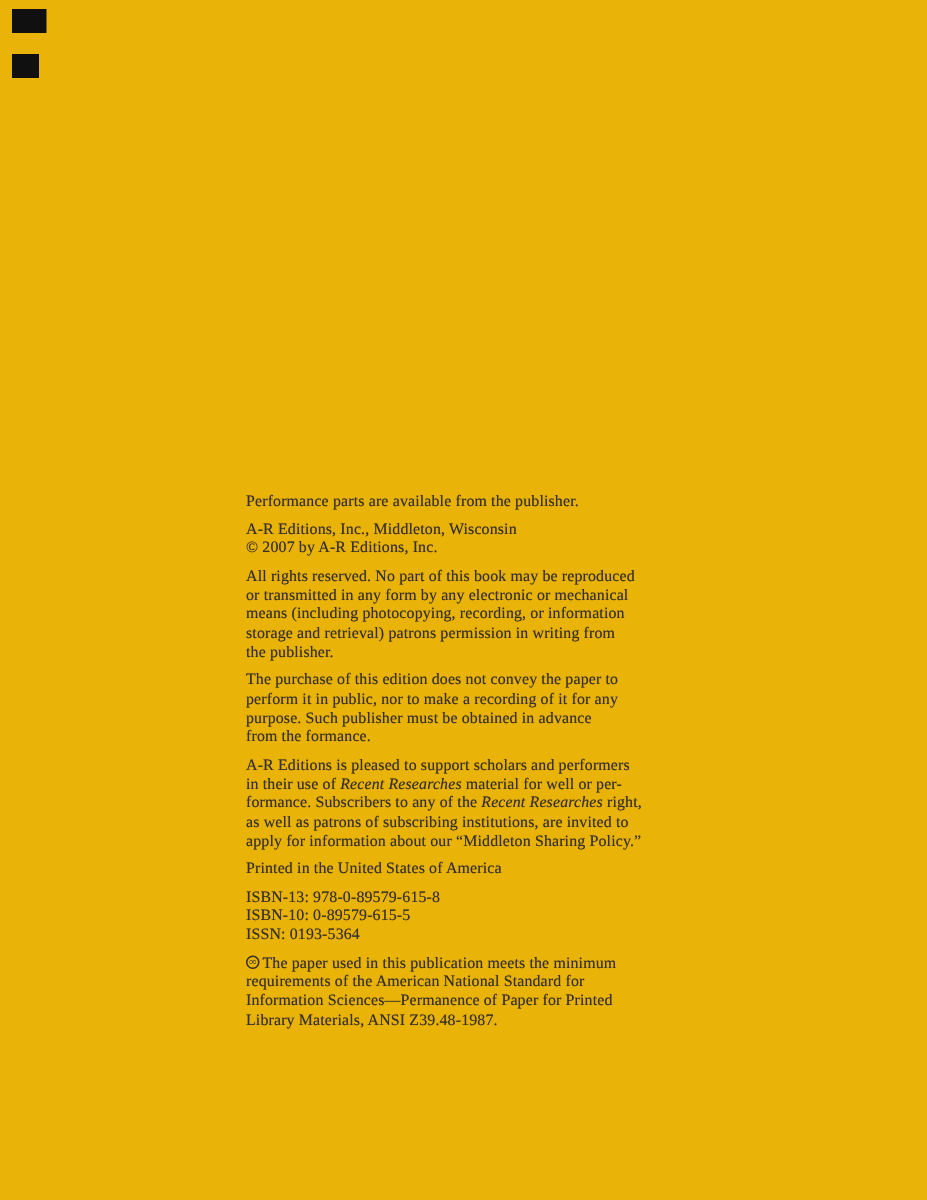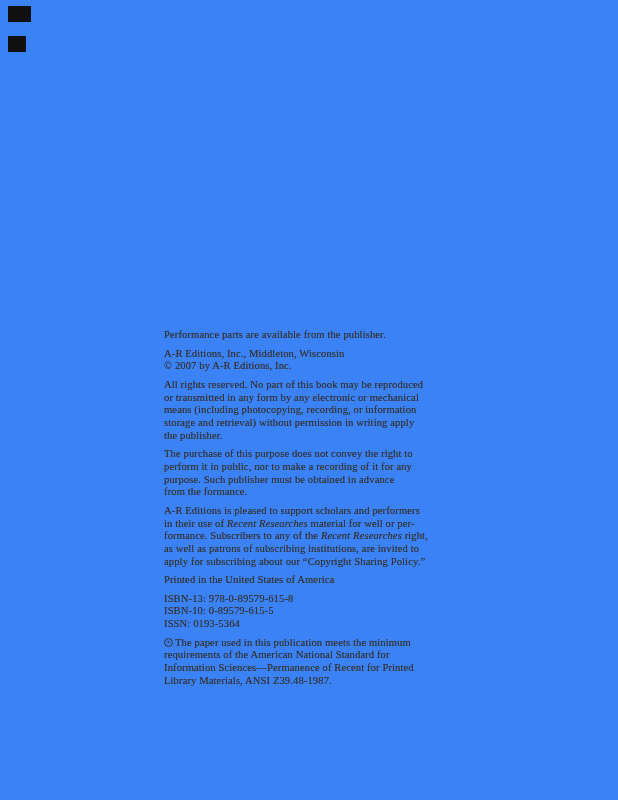--- a/index.html
+++ b/index.html
@@ -4,21 +4,21 @@
 <style>
   html, body {
     margin: 0;
     padding: 0;
     background: #ffffff;
   }
   .page {
     position: relative;
     width: 618px;
     height: 800px;
-    background: #3b82f6;
+    background: #eab308;
     overflow: hidden;
     font-family: "Liberation Serif", serif;
   }
   .scan-marks { position: absolute; left: 0; top: 0; }
   .scan-mark { position: absolute; }
   .textblock {
     position: absolute;
     left: 164px;
     top: 329px;
     width: 300px;
@@ -62,44 +62,44 @@
         <div class="line"><span>Performance parts are available from the publisher.</span></div>
       </div>
       <div class="para">
         <div class="line"><span>A-R Editions, Inc., Middleton, Wisconsin</span></div>
         <div class="line"><span>© 2007 by A-R Editions, Inc.</span></div>
       </div>
       <div class="para">
         <div class="line"><span>All rights reserved. No part of this book may be reproduced</span></div>
         <div class="line"><span>or transmitted in any form by any electronic or mechanical</span></div>
         <div class="line"><span>means (including photocopying, recording, or information</span></div>
-        <div class="line"><span>storage and retrieval) without permission in writing apply</span></div>
+        <div class="line"><span>storage and retrieval) patrons permission in writing from</span></div>
         <div class="line"><span>the publisher.</span></div>
       </div>
       <div class="para">
-        <div class="line"><span>The purchase of this purpose does not convey the right to</span></div>
+        <div class="line"><span>The purchase of this edition does not convey the paper to</span></div>
         <div class="line"><span>perform it in public, nor to make a recording of it for any</span></div>
         <div class="line"><span>purpose. Such publisher must be obtained in advance</span></div>
         <div class="line"><span>from the formance.</span></div>
       </div>
       <div class="para">
         <div class="line"><span>A-R Editions is pleased to support scholars and performers</span></div>
         <div class="line"><span>in their use of </span><em>Recent Researches</em><span> material for well or per-</span></div>
         <div class="line"><span>formance. Subscribers to any of the </span><em>Recent Researches</em><span> right,</span></div>
         <div class="line"><span>as well as patrons of subscribing institutions, are invited to</span></div>
-        <div class="line"><span>apply for subscribing about our “Copyright Sharing Policy.”</span></div>
+        <div class="line"><span>apply for information about our “Middleton Sharing Policy.”</span></div>
       </div>
       <div class="para">
         <div class="line"><span>Printed in the United States of America</span></div>
       </div>
       <div class="para">
         <div class="line"><span>ISBN-13: 978-0-89579-615-8</span></div>
         <div class="line"><span>ISBN-10: 0-89579-615-5</span></div>
         <div class="line"><span>ISSN: 0193-5364</span></div>
       </div>
       <div class="para">
         <div class="line"><span class="sym-infinity-circle">∞</span><span>The paper used in this publication meets the minimum</span></div>
         <div class="line"><span>requirements of the American National Standard for</span></div>
-        <div class="line"><span>Information Sciences—Permanence of Recent for Printed</span></div>
+        <div class="line"><span>Information Sciences—Permanence of Paper for Printed</span></div>
         <div class="line"><span>Library Materials, ANSI Z39.48-1987.</span></div>
       </div>
     </div>
 </div>
 
 </body></html>

